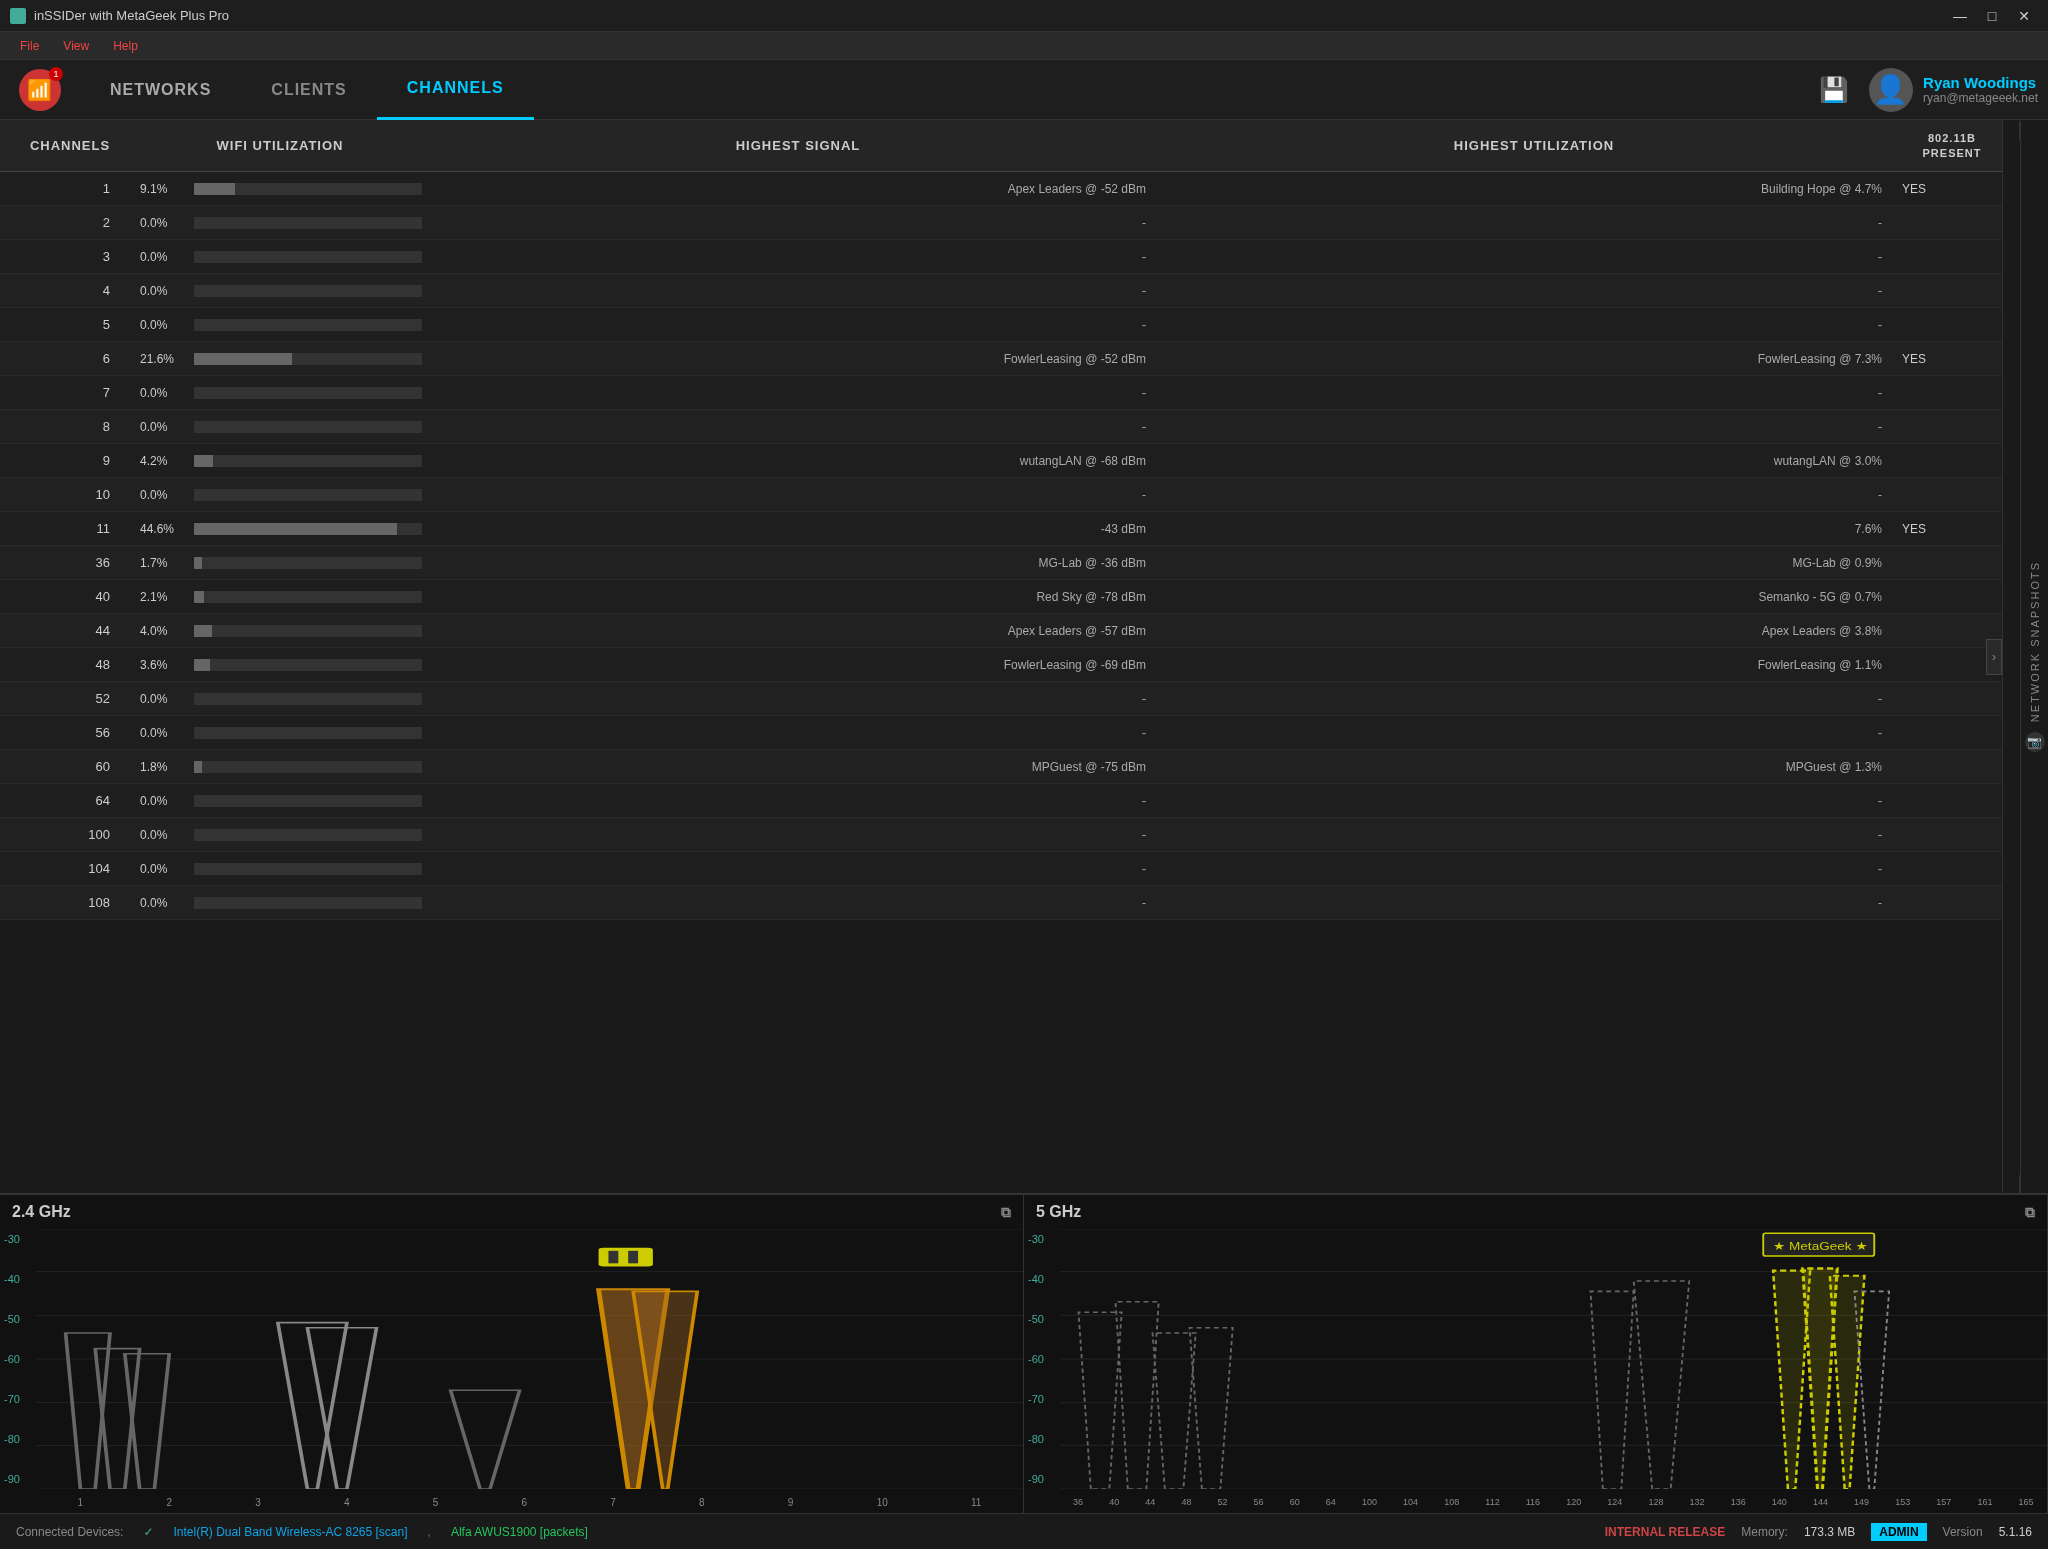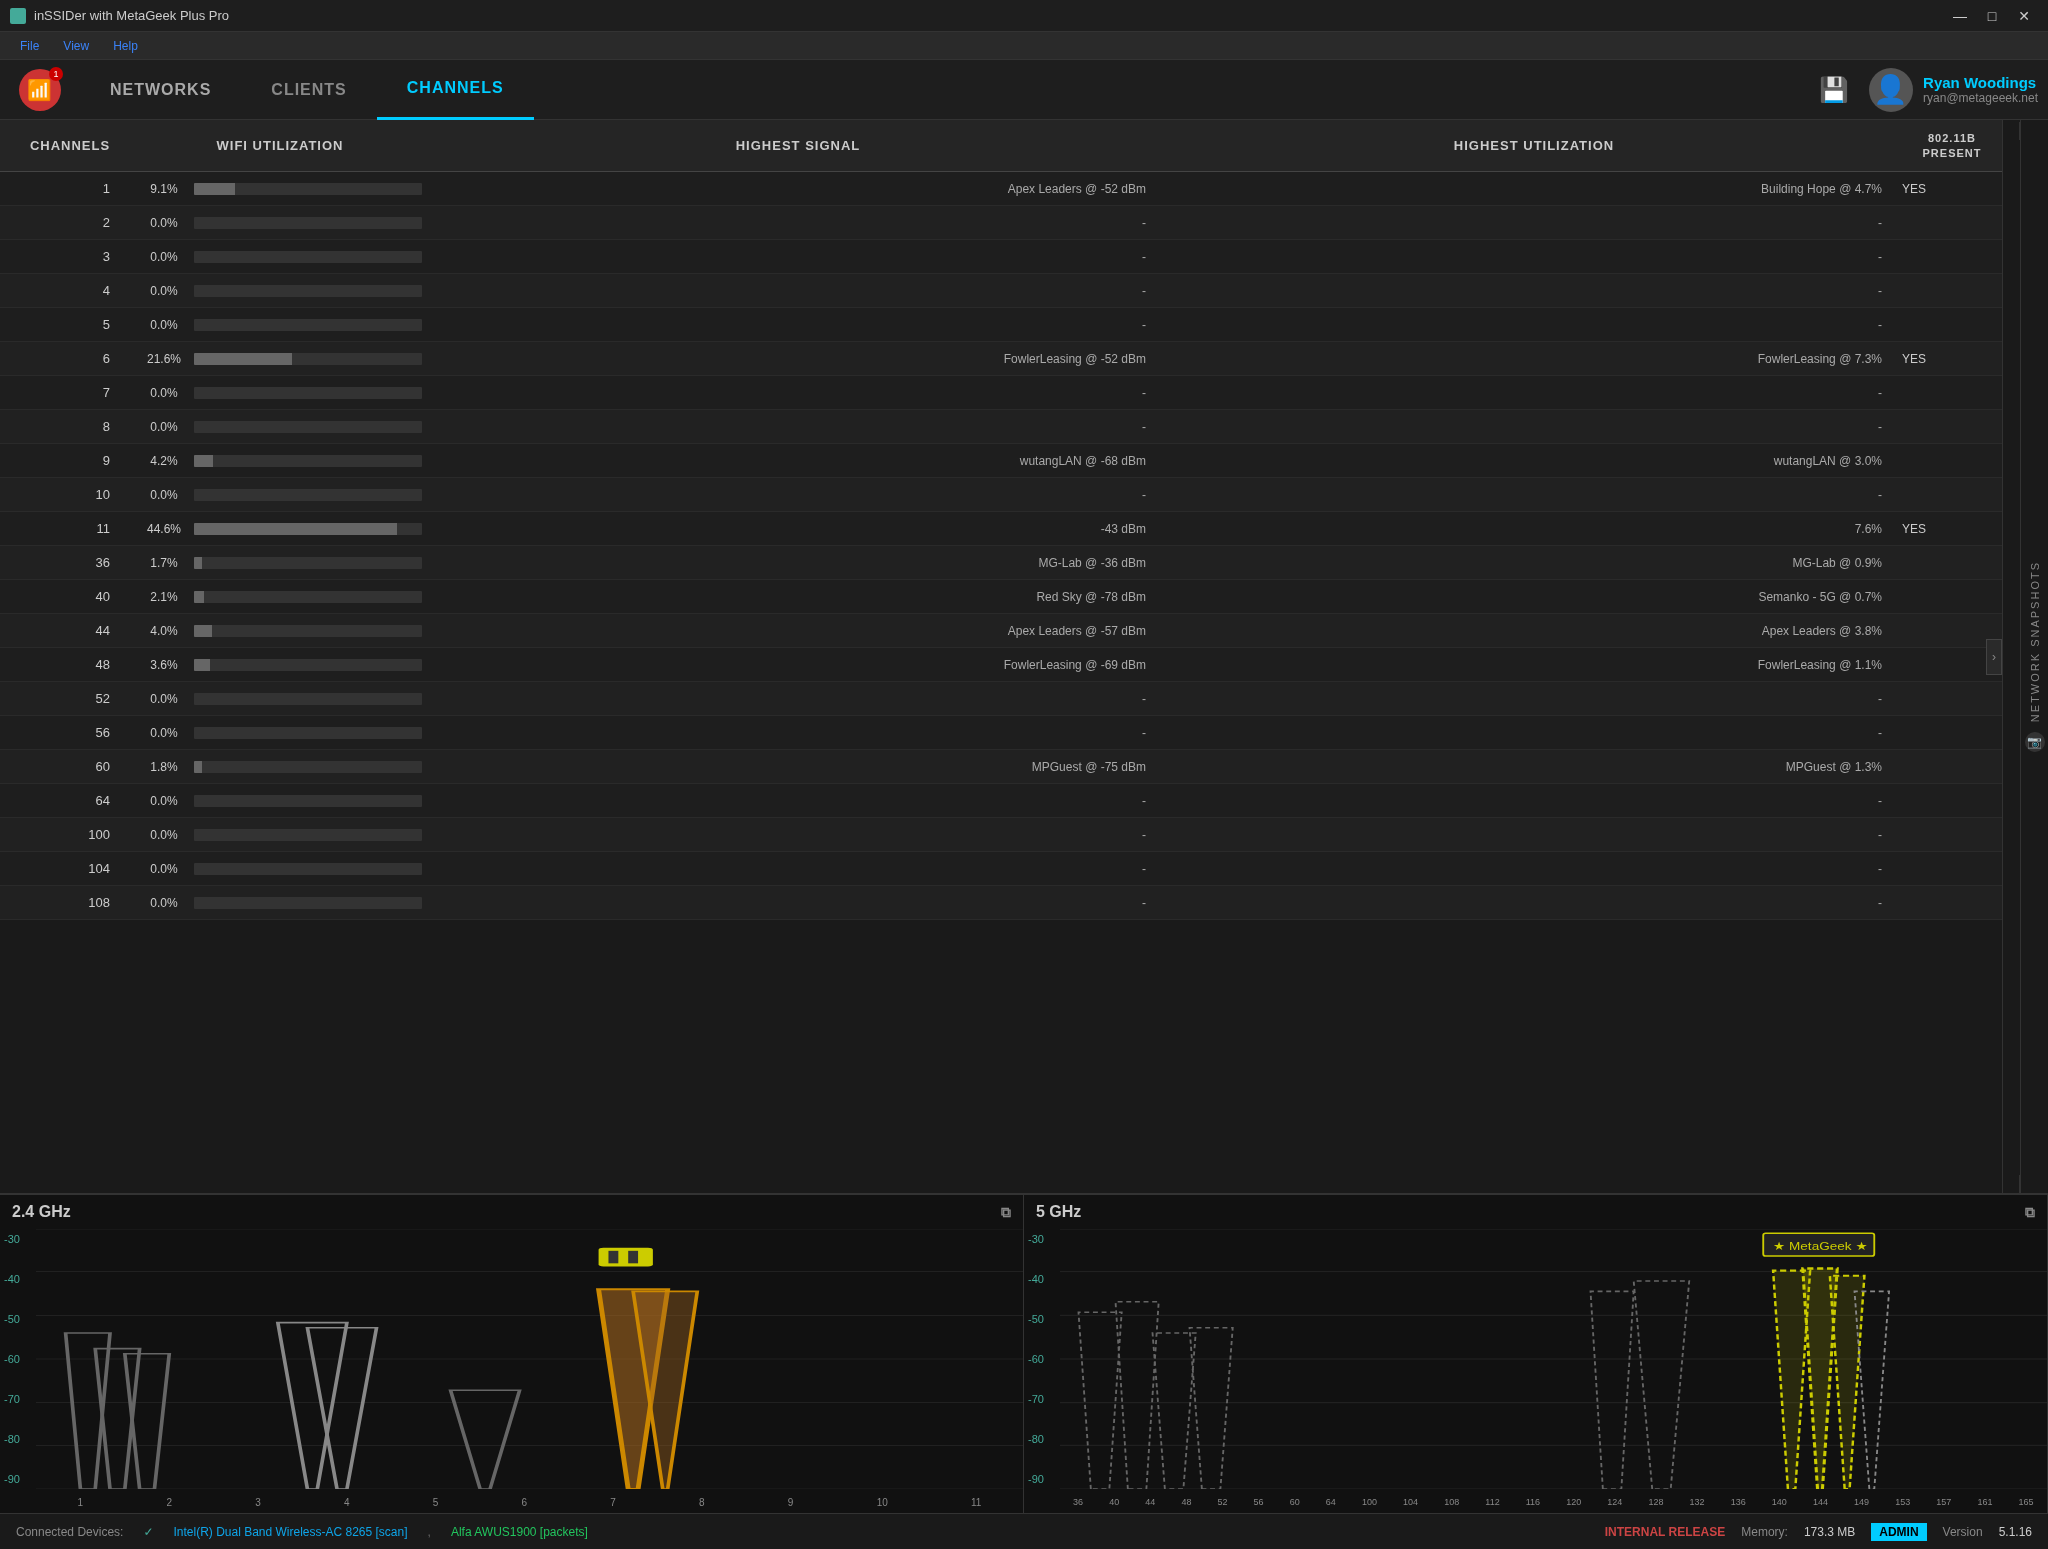--- a/index.html
+++ b/index.html
@@ -7,21 +7,21 @@
 
     
     .titlebar { background: #1e1e1e; height: 32px; display: flex; align-items: center; padding: 0 10px; border-bottom: 1px solid #333; }
     .titlebar-icon { width: 16px; height: 16px; background: #4a9; border-radius: 2px; margin-right: 8px; }
     .titlebar-title { color: #ccc; font-size: 13px; flex: 1; }
     .titlebar-controls { display: flex; gap: 4px; }
     .titlebar-btn { width: 28px; height: 20px; background: transparent; border: none; color: #ccc; cursor: pointer; font-size: 14px; display: flex; align-items: center; justify-content: center; }
 
     
     .menubar { background: #2a2a2a; height: 28px; display: flex; align-items: center; padding: 0 8px; border-bottom: 1px solid #333; }
-    .menu-item { color: #3b82f6; font-size: 12px; padding: 4px 12px; cursor: pointer; }
+    .menu-item { color: #ef4444; font-size: 12px; padding: 4px 12px; cursor: pointer; }
 
     
     .header { background: #1e1e1e; height: 60px; display: flex; align-items: center; padding: 0 10px; border-bottom: 1px solid #333; }
     .logo-area { width: 60px; height: 48px; display: flex; align-items: center; justify-content: center; position: relative; }
     .logo-circle { width: 42px; height: 42px; background: #cc3333; border-radius: 50%; display: flex; align-items: center; justify-content: center; position: relative; }
     .logo-badge { position: absolute; top: -2px; right: -2px; background: #cc0000; color: white; width: 14px; height: 14px; border-radius: 50%; font-size: 9px; display: flex; align-items: center; justify-content: center; }
     .nav-tabs { display: flex; margin-left: 10px; }
     .nav-tab { padding: 0 30px; height: 60px; display: flex; align-items: center; font-size: 16px; font-weight: 600; cursor: pointer; color: #888; letter-spacing: 1px; }
     .nav-tab.active { color: #00ccff; border-bottom: 3px solid #00ccff; }
     .nav-tab.networks { color: #aaa; }
@@ -48,21 +48,21 @@
     .table-body { overflow-y: auto; flex: 1; }
     .table-body::-webkit-scrollbar { width: 12px; }
     .table-body::-webkit-scrollbar-track { background: #1a1a1a; }
     .table-body::-webkit-scrollbar-thumb { background: #444; }
     .data-row { display: flex; align-items: center; height: 34px; border-bottom: 1px solid #2a2a2a; }
     .data-row:nth-child(even) { background: #212121; }
     .data-row:nth-child(odd) { background: #1e1e1e; }
 
     .cell-channel { width: 130px; text-align: right; padding-right: 20px; color: #ccc; font-size: 13px; }
     .cell-wifi-util { width: 300px; display: flex; align-items: center; gap: 6px; padding-left: 10px; }
-    .cell-pct { width: 48px; text-align: center; color: #ccc; font-size: 12px; }
+    .cell-pct { width: 48px; text-align: left; color: #ccc; font-size: 12px; }
     .progress-bar-bg { flex: 1; height: 12px; background: #333; border-radius: 1px; overflow: hidden; margin-right: 8px; }
     .progress-bar-fill { height: 100%; background: #666; }
     .cell-signal { flex: 1; text-align: right; padding-right: 20px; color: #aaa; font-size: 12px; }
     .cell-utilization { flex: 1; text-align: right; padding-right: 20px; color: #aaa; font-size: 12px; }
     .cell-802 { width: 100px; text-align: left; color: #ccc; font-size: 12px; }
 
     
     .charts-area { height: 320px; background: #111; border-top: 2px solid #333; display: flex; }
     .chart-panel { flex: 1; border-right: 1px solid #333; display: flex; flex-direction: column; position: relative; padding: 0; }
     .chart-title { color: #ccc; font-size: 16px; font-weight: 600; padding: 8px 12px; display: flex; justify-content: space-between; align-items: center; }

